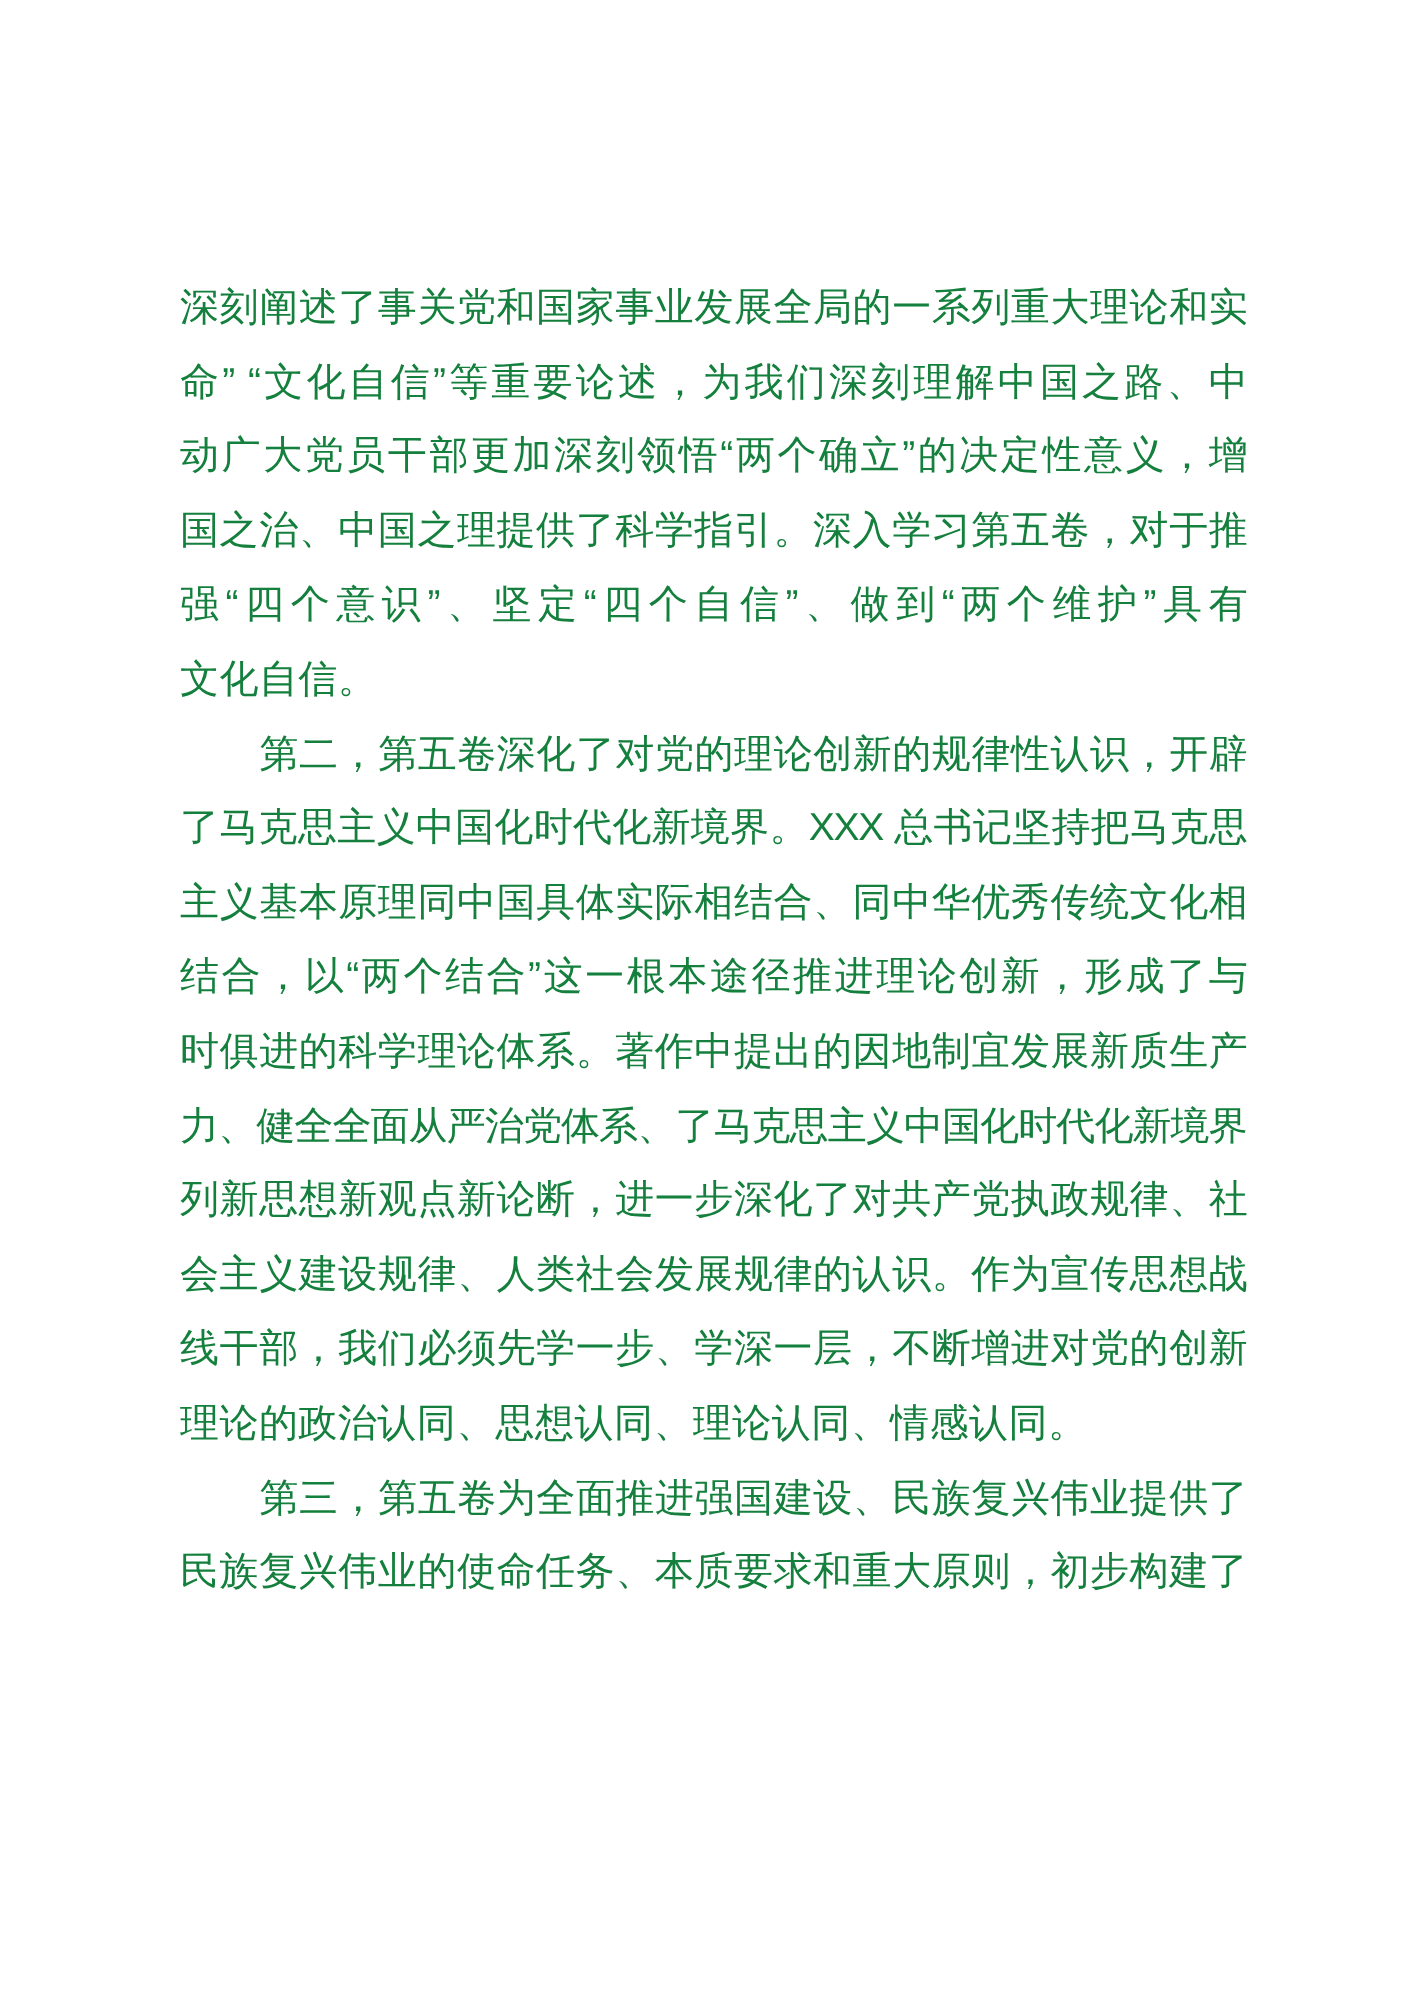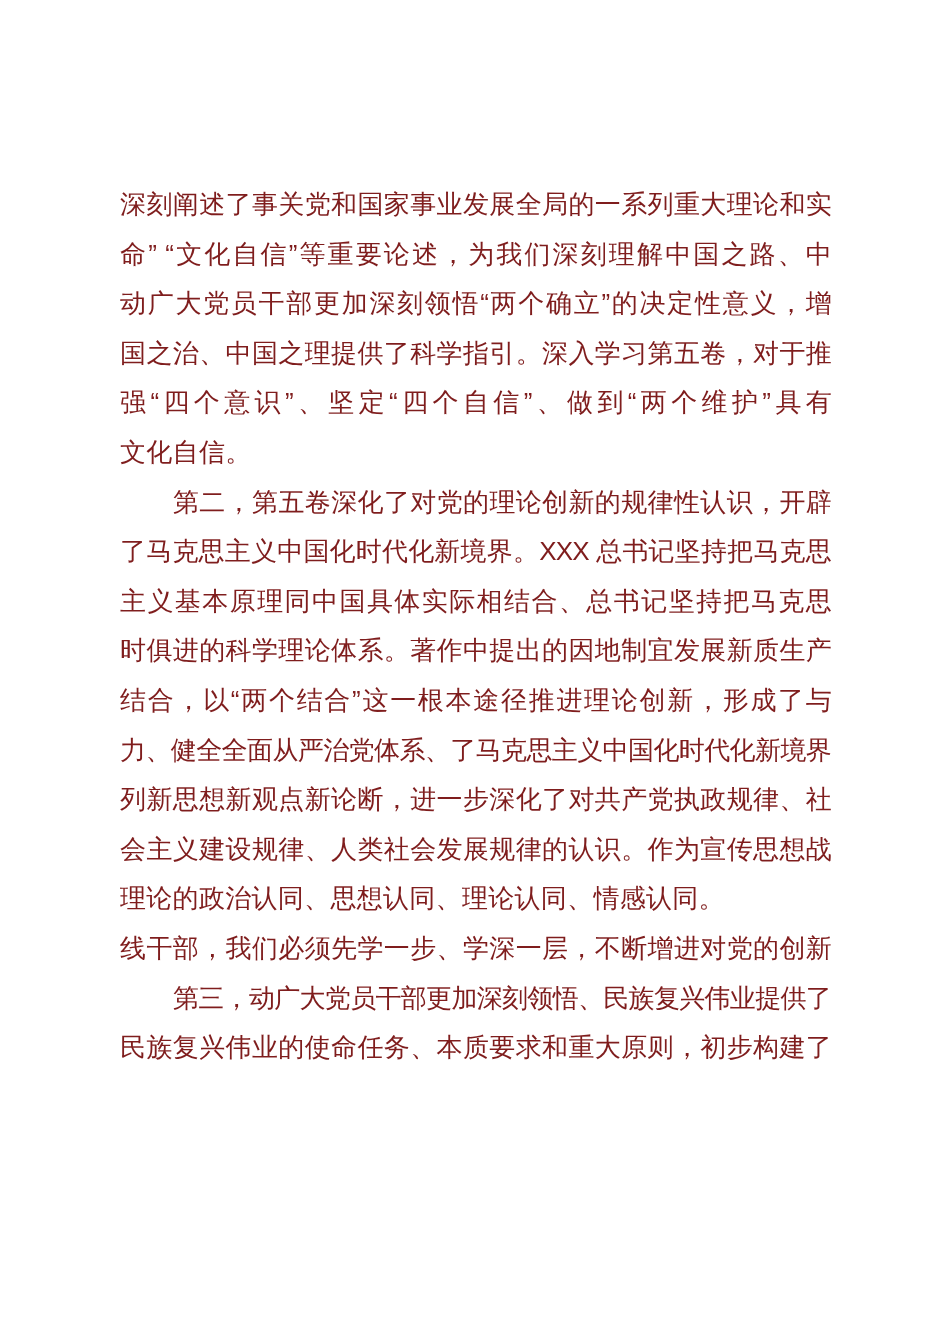--- a/index.html
+++ b/index.html
@@ -11,21 +11,21 @@
     overflow: hidden;
     font-family: "Liberation Sans", "DejaVu Sans", sans-serif;
   }
   .textblock {
     position: absolute;
     left: 120px;
     top: 180px;
     width: 711px;
     font-size: 26px;
     line-height: 49.6px;
-    color: #7f1d1d;
+    color: #15803d;
   }
   .para { margin: 0; padding: 0; }
   .line {
     height: 49.6px;
     text-align: justify;
     text-align-last: justify;
     letter-spacing: -0.8px;
     white-space: normal;
   }
   .line.end {
@@ -45,29 +45,29 @@
       <div class="line">命” “文化自信”等重要论述，为我们深刻理解中国之路、中</div>
       <div class="line">动广大党员干部更加深刻领悟“两个确立”的决定性意义，增</div>
       <div class="line">国之治、中国之理提供了科学指引。深入学习第五卷，对于推</div>
       <div class="line">强“四个意识”、坚定“四个自信”、做到“两个维护”具有</div>
       <div class="line end">文化自信。</div>
     </div>
 
     <div class="para">
       <div class="line indent">第二，第五卷深化了对党的理论创新的规律性认识，开辟</div>
       <div class="line">了马克思主义中国化时代化新境界。XXX 总书记坚持把马克思</div>
-      <div class="line">主义基本原理同中国具体实际相结合、总书记坚持把马克思</div>
+      <div class="line">主义基本原理同中国具体实际相结合、同中华优秀传统文化相</div>
+      <div class="line">结合，以“两个结合”这一根本途径推进理论创新，形成了与</div>
       <div class="line">时俱进的科学理论体系。著作中提出的因地制宜发展新质生产</div>
-      <div class="line">结合，以“两个结合”这一根本途径推进理论创新，形成了与</div>
       <div class="line">力、健全全面从严治党体系、了马克思主义中国化时代化新境界</div>
       <div class="line">列新思想新观点新论断，进一步深化了对共产党执政规律、社</div>
       <div class="line">会主义建设规律、人类社会发展规律的认识。作为宣传思想战</div>
+      <div class="line">线干部，我们必须先学一步、学深一层，不断增进对党的创新</div>
       <div class="line end">理论的政治认同、思想认同、理论认同、情感认同。</div>
-      <div class="line">线干部，我们必须先学一步、学深一层，不断增进对党的创新</div>
     </div>
 
     <div class="para">
-      <div class="line indent">第三，动广大党员干部更加深刻领悟、民族复兴伟业提供了</div>
+      <div class="line indent">第三，第五卷为全面推进强国建设、民族复兴伟业提供了</div>
       <div class="line">民族复兴伟业的使命任务、本质要求和重大原则，初步构建了</div>
     </div>
 
   </div>
 </div>
 
 </body></html>

